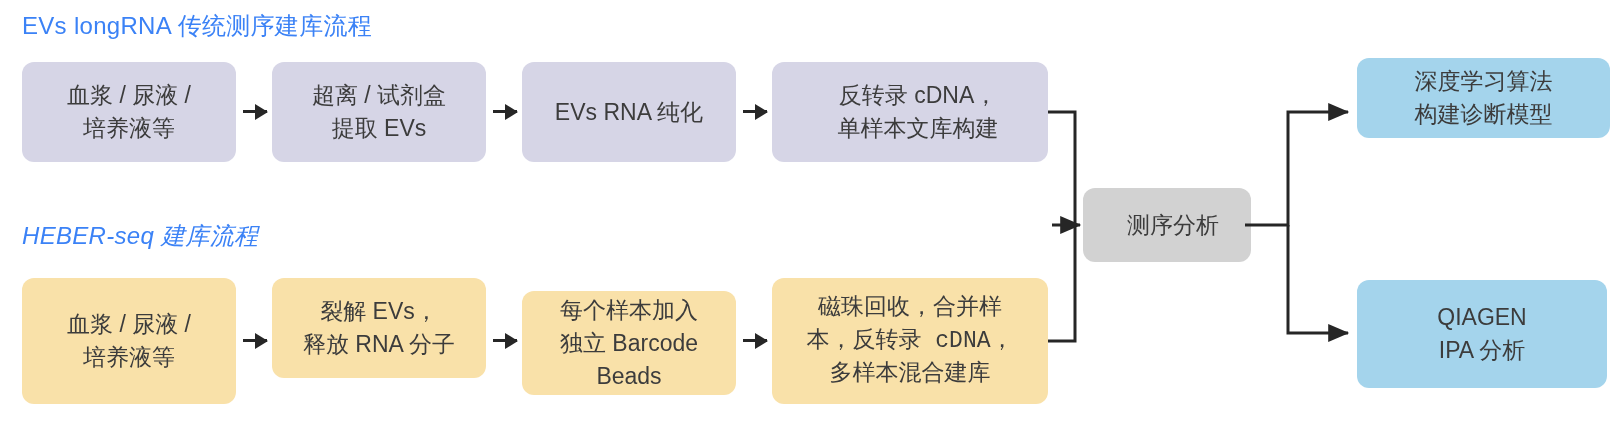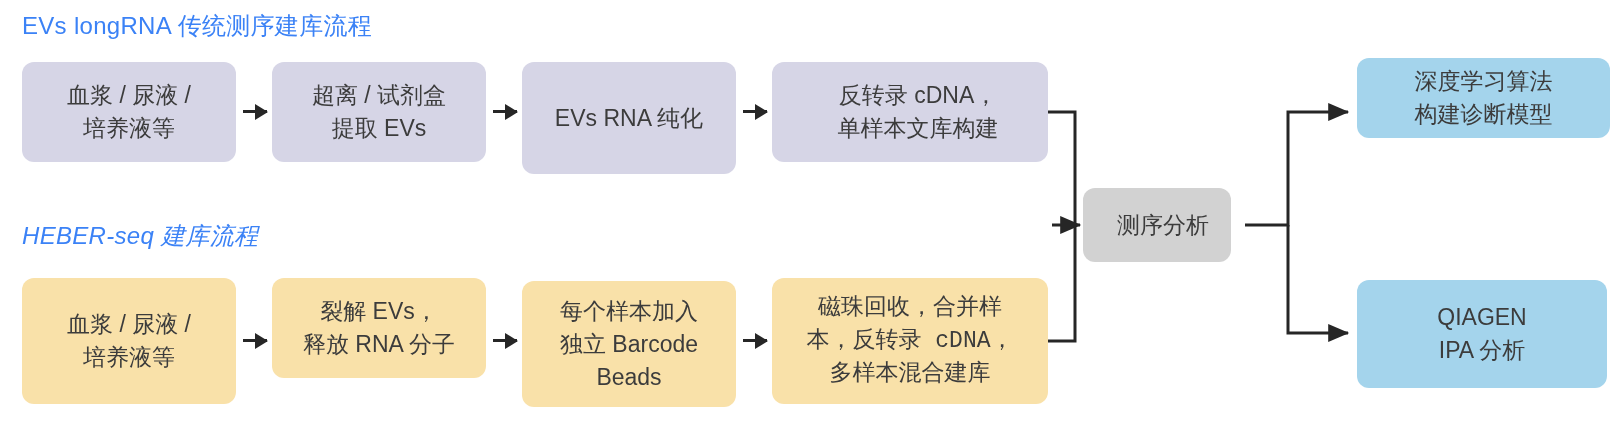--- a/index.html
+++ b/index.html
@@ -86,48 +86,48 @@
   <div class="node node-purple" style="left:22px; top:62px; width:214px; height:100px;">血浆 / 尿液 /
 培养液等</div>
 
   <div class="arrow" style="left:243px; top:110px; width:24px;"></div>
 
   <div class="node node-purple" style="left:272px; top:62px; width:214px; height:100px;text-align:center;">超离 / 试剂盒
 提取 EVs</div>
 
   <div class="arrow" style="left:493px; top:110px; width:24px;"></div>
 
-  <div class="node node-purple" style="left:522px; top:62px; width:214px; height:112px;">EVs RNA 纯化</div>
+  <div class="node node-purple" style="left:522px; top:62px; width:214px; height:100px;">EVs RNA 纯化</div>
 
   <div class="arrow" style="left:743px; top:110px; width:24px;"></div>
 
   <div class="node node-purple" style="left:772px; top:62px; width:276px; height:100px;padding-left:24px;">反转录 cDNA，
 单样本文库构建</div>
 
   <div class="node node-yellow" style="left:22px; top:278px; width:214px; height:126px;">血浆 / 尿液 /
 培养液等</div>
 
   <div class="arrow" style="left:243px; top:339px; width:24px;"></div>
 
   <div class="node node-yellow" style="left:272px; top:278px; width:214px; height:100px;">裂解 EVs，
 释放 RNA 分子</div>
 
   <div class="arrow" style="left:493px; top:339px; width:24px;"></div>
 
-  <div class="node node-yellow" style="left:522px; top:281px; width:214px; height:126px;">每个样本加入
+  <div class="node node-yellow" style="left:522px; top:291px; width:214px; height:104px;">每个样本加入
 独立 Barcode
 Beads</div>
 
   <div class="arrow" style="left:743px; top:339px; width:24px;"></div>
 
   <div class="node node-yellow" style="left:772px; top:278px; width:276px; height:126px;font-family:Liberation Mono, monospace;">磁珠回收，合并样
 本，反转录 cDNA，
 多样本混合建库</div>
 
-  <div class="node node-gray" style="left:1083px; top:188px; width:148px; height:74px;padding-left:20px;">测序分析</div>
+  <div class="node node-gray" style="left:1083px; top:188px; width:168px; height:74px;padding-left:20px;">测序分析</div>
 
   <div class="node node-blue" style="left:1357px; top:58px; width:253px; height:80px;">深度学习算法
 构建诊断模型</div>
 
   <div class="node node-blue" style="left:1357px; top:280px; width:250px; height:108px;">QIAGEN
 IPA 分析</div>
 
   <svg id="wires" viewBox="0 0 1622 441" xmlns="http://www.w3.org/2000/svg">
     <defs>
       <marker id="arrowhead" markerWidth="8" markerHeight="8" refX="6.6" refY="3" orient="auto" markerUnits="strokeWidth">

